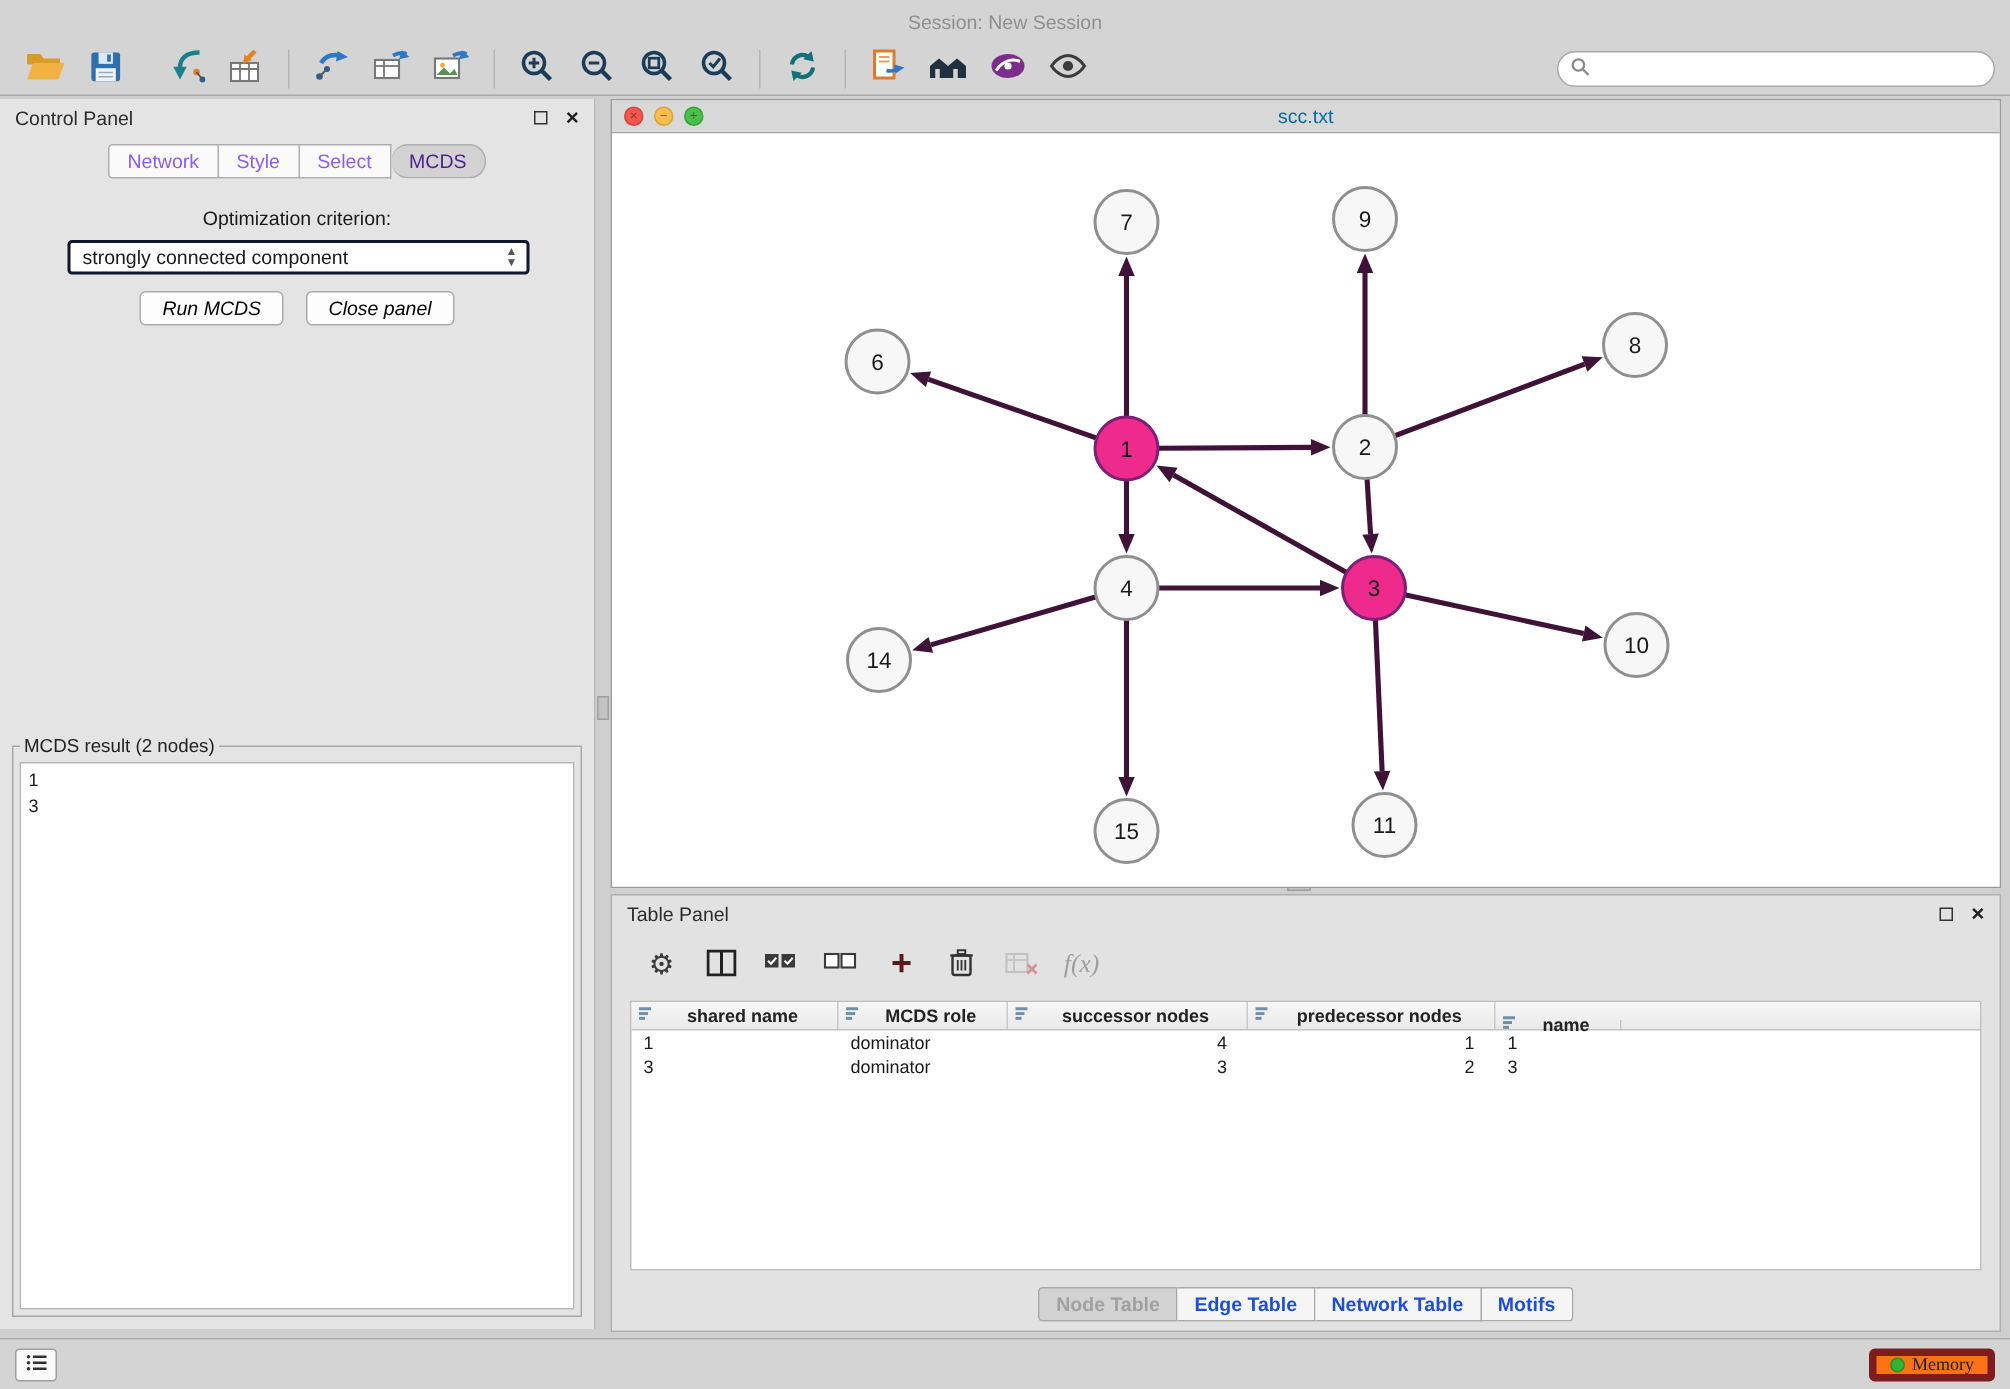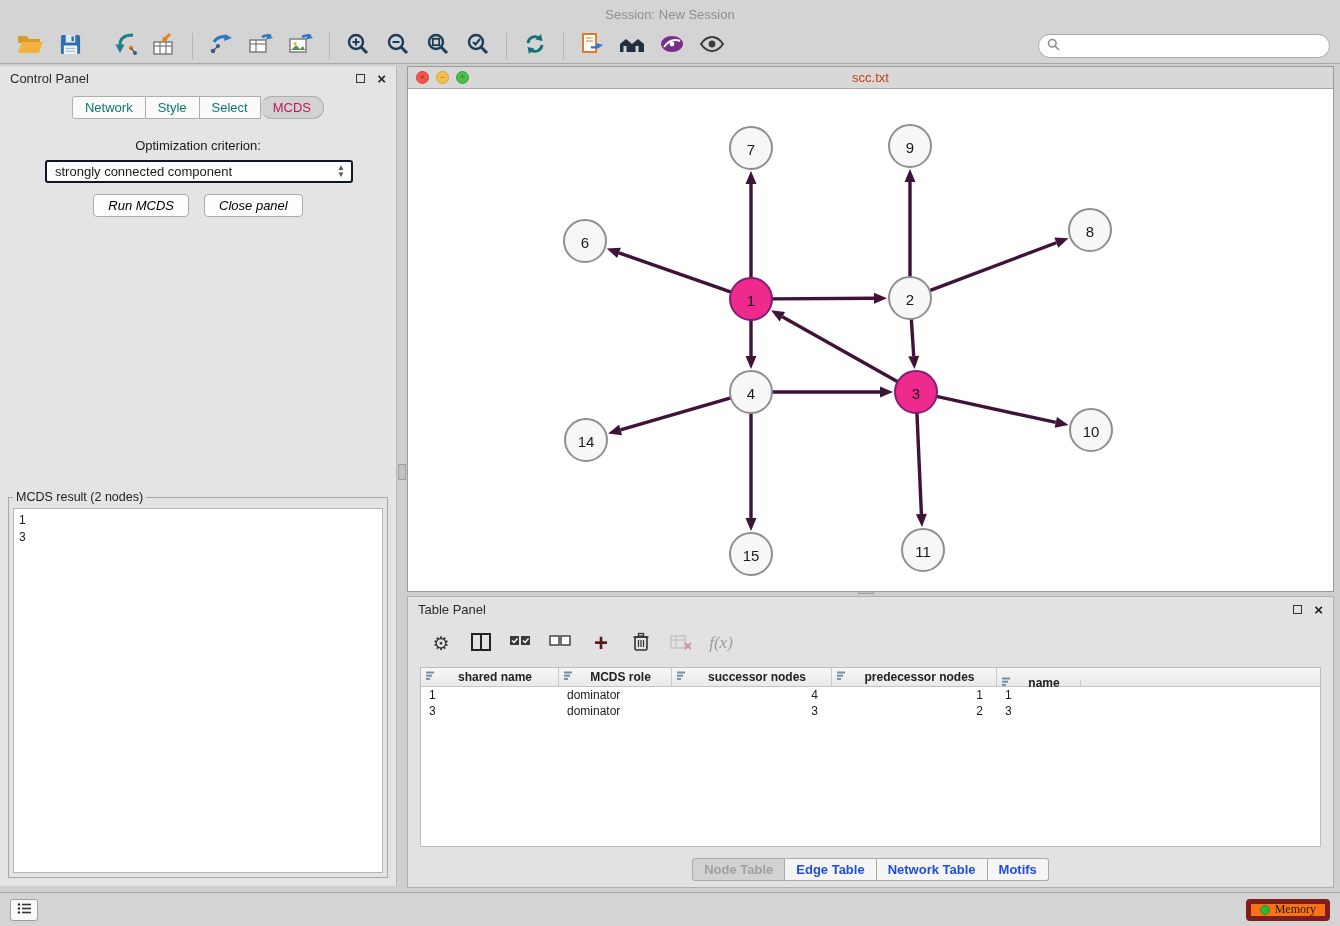--- a/index.html
+++ b/index.html
@@ -41,26 +41,26 @@
   .panel-header .spacer { flex:1; }
   .float-ico { width:9px; height:9px; border:1.5px solid #333; display:inline-block; margin-right:12px; }
   .close-ico { font-size:15px; font-weight:bold; color:#222; line-height:1; }
   
   .control-panel {
     position:absolute; left:0; top:2px; width:397px; height:820px;
     background:#e4e4e4; border-right:1px solid #b8b8b8;
   }
   .cp-tabs { position:absolute; top:30px; left:0; width:100%; display:flex; justify-content:center; }
   .cp-tab {
-    padding:3px 12px; font-size:13px; background:#fafafa; color:#0f766e;
+    padding:3px 12px; font-size:13px; background:#fafafa; color:#8b5cf6;
     border:1px solid #aeaeae; border-left:none;
   }
   .cp-tab:first-child { border-left:1px solid #aeaeae; border-radius:3px 0 0 3px; }
   .cp-tab:last-child { border-radius:0 3px 3px 0; }
-  .cp-tab.active { background:#d2d2d2; color:#be185d;border-radius:11px; }
+  .cp-tab.active { background:#d2d2d2; color:#4c1d95;border-radius:11px; }
   .opt-label { position:absolute; top:72px; width:100%; text-align:center; font-size:13px; }
   .dropdown {
     position:absolute; top:94px; left:45px; width:308px; height:23px;
     background:#fff; border:2px solid #0f172a; border-radius:3px;
     display:flex; align-items:center; padding:0 6px 0 8px; font-size:13px;
   }
   .dropdown .dd-label { flex:1; }
   .dd-stepper { display:flex; flex-direction:column; align-items:center; line-height:5px; }
   .dd-stepper i { font-style:normal; font-size:8px; color:#555; height:7px; }
   .btn-row { position:absolute; top:128px; width:100%; display:flex; justify-content:center; gap:15px; }
@@ -88,21 +88,21 @@
   .net-titlebar {
     height:22px; background:#d8d8d8; border-bottom:1px solid #a8a8a8;
     display:flex; align-items:center; padding:0 8px; position:relative;
   }
   .tl { width:13px; height:13px; border-radius:50%; margin-right:7px;
     display:flex; align-items:center; justify-content:center;
     font-size:9px; color:rgba(60,30,0,.55); line-height:1; }
   .tl.red { background:#f4564e; border:1px solid #d3443c; }
   .tl.yellow { background:#f6bd4f; border:1px solid #d9a33a; }
   .tl.green { background:#48c04a; border:1px solid #34a437; }
-  .net-title { position:absolute; left:0; right:0; text-align:center; font-size:13px; color:#c2410c; }
+  .net-title { position:absolute; left:0; right:0; text-align:center; font-size:13px; color:#0369a1; }
   .net-canvas { position:relative; width:925px; height:502px; background:#fff; }
   
   .table-panel {
     position:absolute; left:407px; top:532px; width:927px; height:292px;
     background:#e2e2e2; border:1px solid #b0b0b0;
   }
   .tp-toolbar { position:absolute; top:24px; left:0; width:100%; height:44px;
     display:flex; align-items:center; gap:14px; padding-left:20px; }
   .tp-icon { display:flex; align-items:center; justify-content:center; min-width:26px; height:30px; cursor:default; }
   .gear { font-size:19px; color:#3a3a3a; font-family:"DejaVu Sans",sans-serif; }

